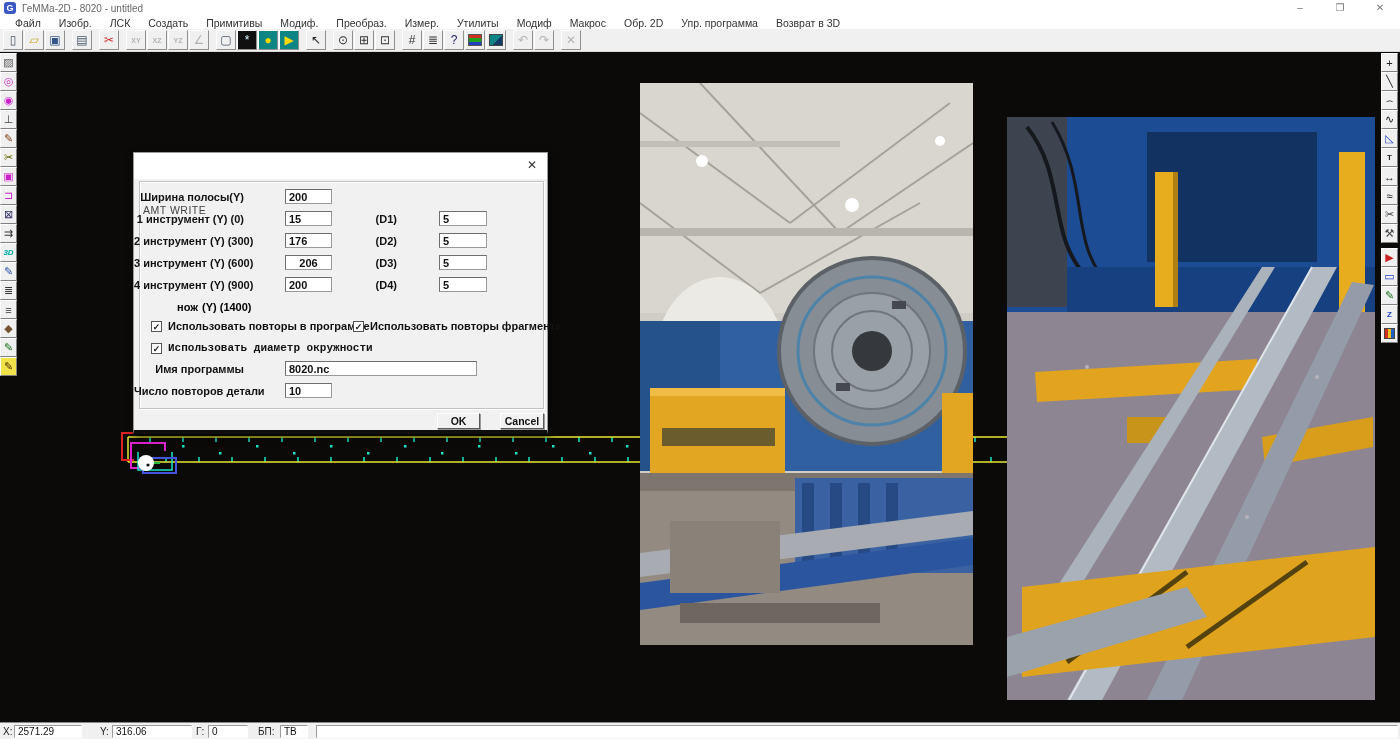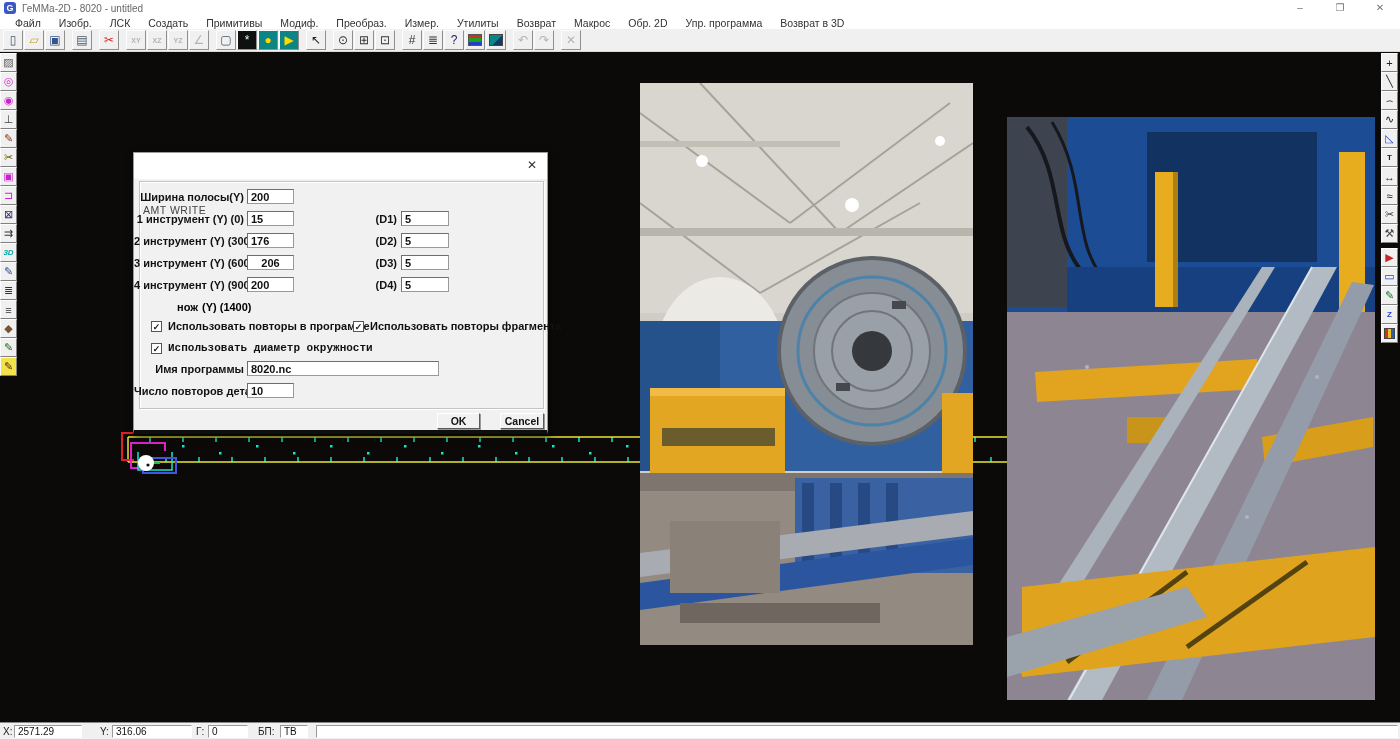--- a/index.html
+++ b/index.html
@@ -39,21 +39,21 @@
 
   
   #dialog { position:absolute; left:133px; top:100px; width:415px; height:282px; background:#f1f1f1; border:1px solid #9a9a9a; border-bottom:4px solid #0e0e0e; box-shadow:2px 3px 7px rgba(0,0,0,.55); }
   #dlgTitlebar { position:absolute; left:0; top:0; width:100%; height:26px; background:#ffffff; }
   #dlgTitle { position:absolute; left:9px; top:7px; font-size:10.5px; color:#444; letter-spacing:.5px;margin-top:44px; }
   #dlgClose { position:absolute; right:7px; top:5px; width:16px; height:16px; text-align:center; font-size:12px; line-height:15px; color:#333; }
   #dlgPanel { position:absolute; left:5px; top:28px; width:405px; height:228px; border:1px solid #c3c3c3; box-shadow:inset 1px 1px 0 #ffffff, 1px 1px 0 #ffffff; }
 
   .drow { position:absolute; left:0; width:100%; height:16px; }
   .dlabel { position:absolute; left:0; top:2px; width:110px; text-align:right; font:bold 11px "Liberation Sans",sans-serif; color:#111; white-space:nowrap; }
-  .din { position:absolute; height:15px; background:#fff; border:1px solid #999; border-top-color:#6e6e6e; border-left-color:#6e6e6e; font:bold 11px "Liberation Sans",sans-serif; color:#111; padding:0 3px; }
+  .din { position:absolute; height:15px; background:#fff; border:1px solid #999; border-top-color:#6e6e6e; border-left-color:#6e6e6e; font:bold 11px "Liberation Sans",sans-serif; color:#111; padding:0 3px;margin-left:38px; }
 
   .cb { position:absolute; top:2px; width:11px; height:11px; background:#fff; border:1px solid #555; font:bold 9px/10px "Liberation Sans",sans-serif; text-align:center; color:#111; }
   .cblabel { position:absolute; top:1px; font:bold 11px "Liberation Sans",sans-serif; color:#111; white-space:nowrap; }
 
   .dbtn { position:absolute; top:260px; height:16px; background:#f1f1f1; border:1px solid; border-color:#ffffff #5a5a5a #5a5a5a #ffffff; box-shadow:1px 1px 0 #9a9a9a; font:bold 10.5px "Liberation Sans",sans-serif; color:#111; text-align:center; line-height:14px; }
 
   
   #statusbar { position:absolute; left:0; top:722px; width:1400px; height:17px; background:#f0f0f0; border-top:1px solid #888; font-size:10px; color:#222; }
   .sfield { position:absolute; top:2px; height:13px; background:#fff; border:1px solid #9a9a9a; border-bottom-color:#fff; border-right-color:#fff; padding:0 3px; font-size:10px; line-height:11px; color:#111; }
   .slabel { position:absolute; top:3px; font-size:10px; color:#222; }
@@ -76,21 +76,21 @@
   <div class="menubar" id="menubar">
       <span class="menu-item">Файл</span>
       <span class="menu-item">Изобр.</span>
       <span class="menu-item">ЛСК</span>
       <span class="menu-item">Создать</span>
       <span class="menu-item">Примитивы</span>
       <span class="menu-item">Модиф.</span>
       <span class="menu-item">Преобраз.</span>
       <span class="menu-item">Измер.</span>
       <span class="menu-item">Утилиты</span>
-      <span class="menu-item">Возврат</span>
+      <span class="menu-item">Модиф</span>
       <span class="menu-item">Макрос</span>
       <span class="menu-item">Обр. 2D</span>
       <span class="menu-item">Упр. программа</span>
       <span class="menu-item">Возврат в 3D</span>
     </div>
 
   <div class="toolbar" id="toolbar">
       <div class="tb" style="color: rgb(68, 85, 102);">▯</div>
       <div class="tb" style="color: rgb(200, 154, 16);">▱</div>
       <div class="tb" style="color: rgb(51, 85, 136);">▣</div>

